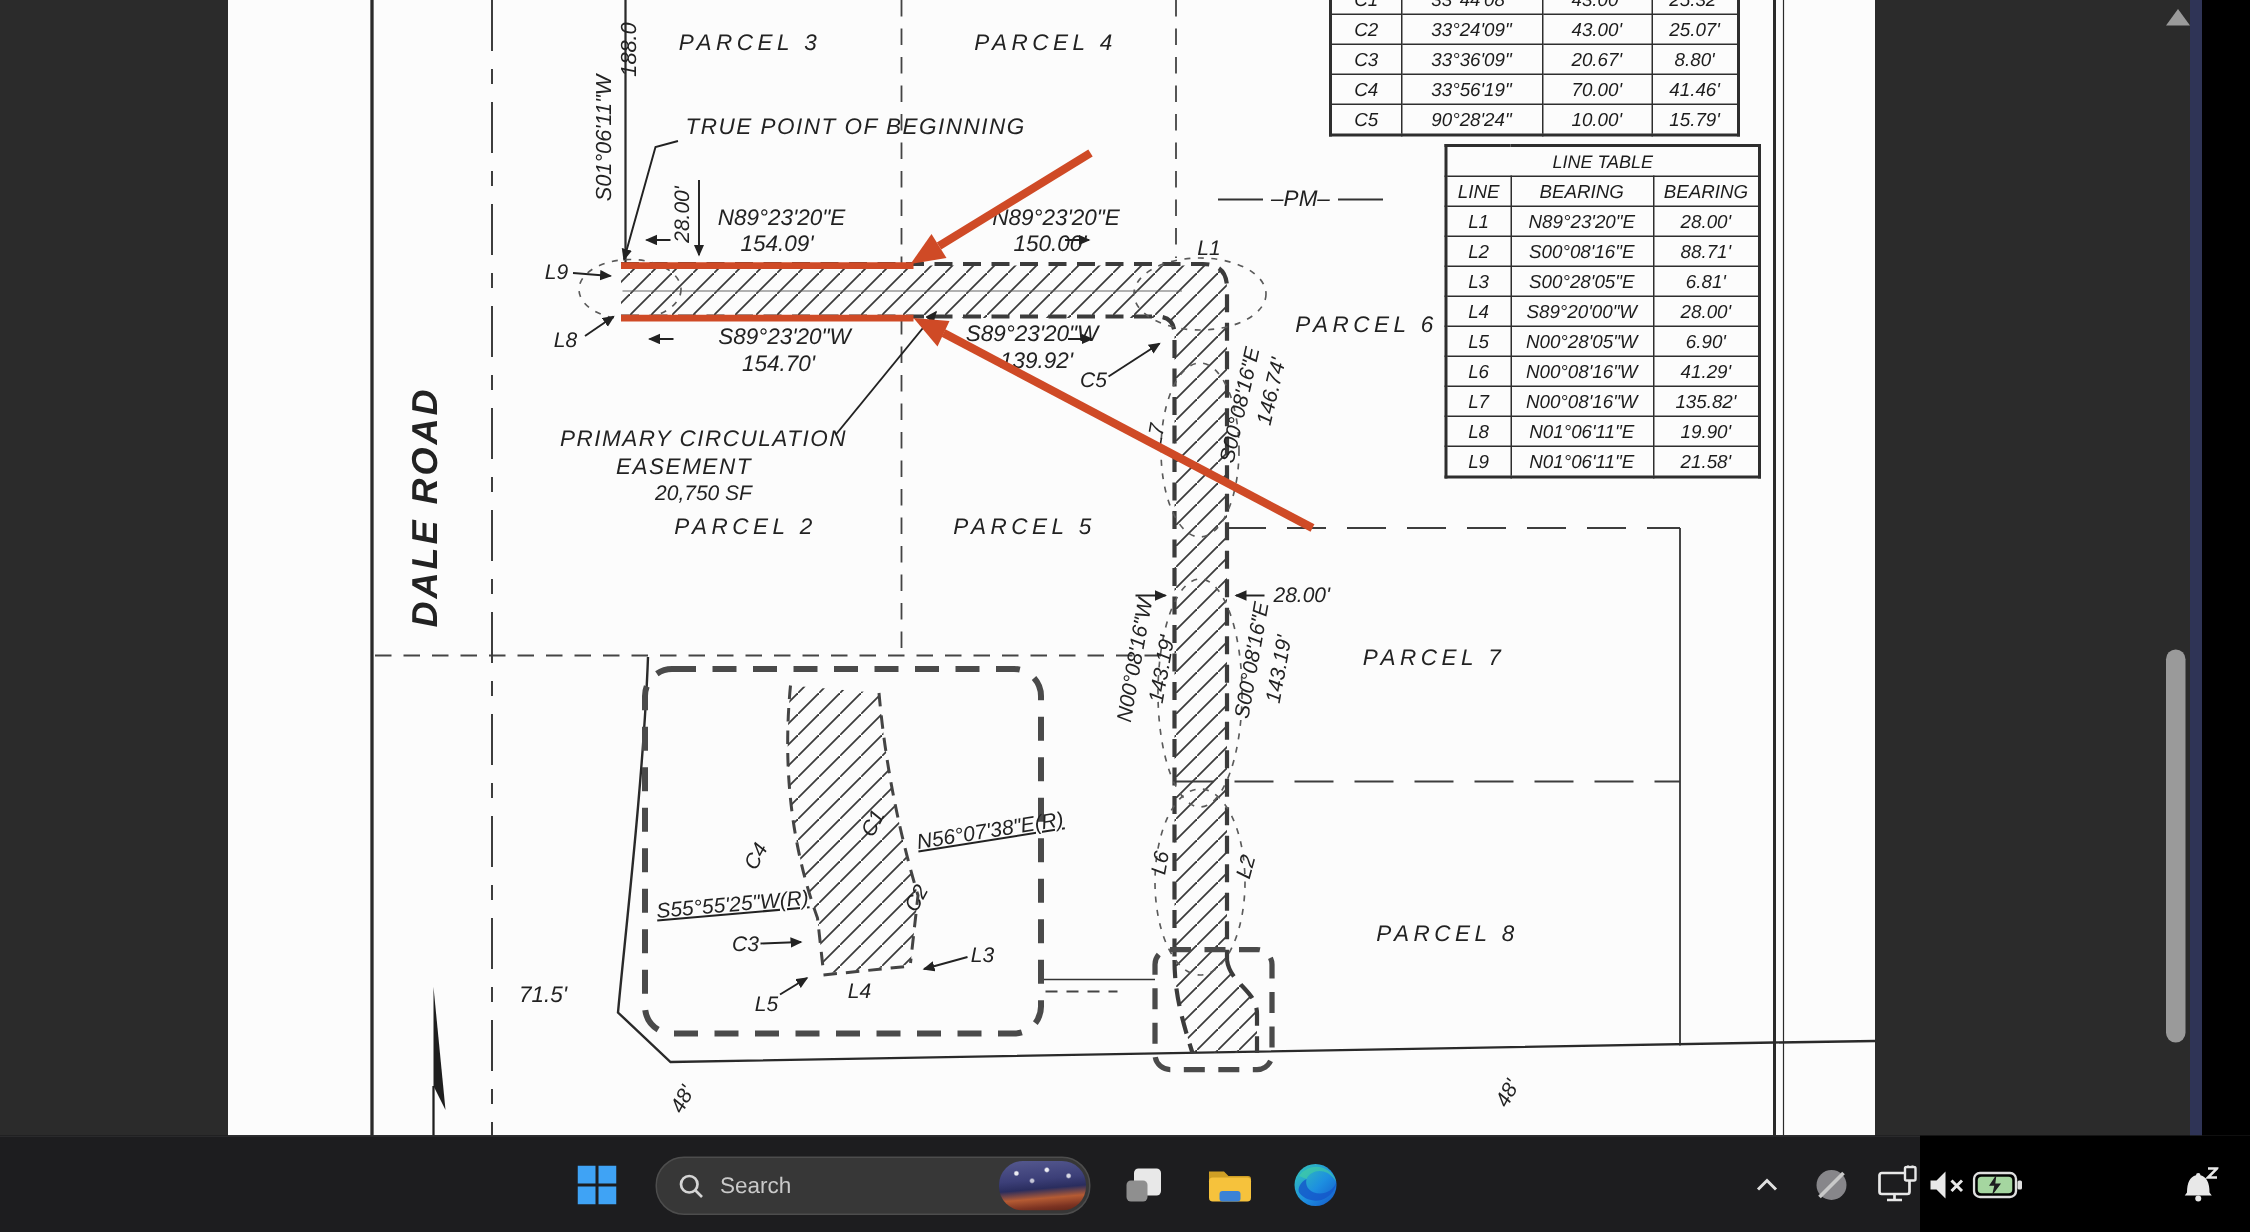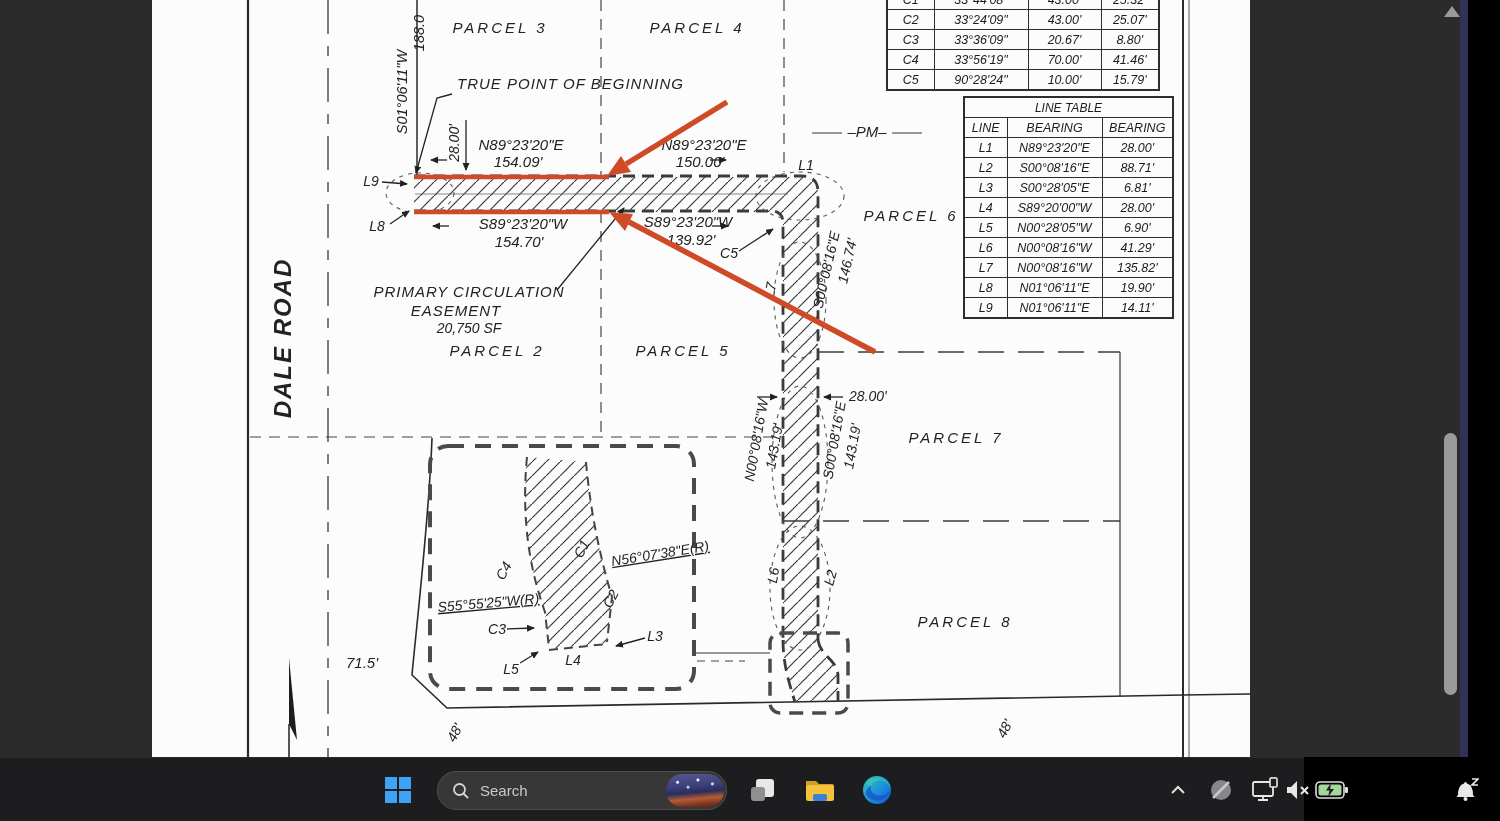--- a/index.html
+++ b/index.html
@@ -12,21 +12,21 @@
   .tbl td,.tbl th{border:1.4px solid #2e2e2e;height:19px;text-align:center;padding:0 2px;
     font-weight:normal;font-size:12.5px;white-space:nowrap;}
   .tbl .title td{font-size:12px;}
   .scroll-up{position:absolute;left:1444px;top:6px;width:0;height:0;z-index:6;cursor:pointer;
     border-left:8px solid transparent;border-right:8px solid transparent;border-bottom:11px solid #9a9a9a;}
   .scroll-thumb{position:absolute;left:1444px;top:433px;width:13px;height:262px;border-radius:7px;
     background:#9a9a9a;z-index:6;}
   .navy-strip{position:absolute;left:1460px;top:0;width:8px;height:757px;background:#2f3456;}
   .black-strip{position:absolute;left:1468px;top:0;width:32px;height:757px;background:#000;}
   .taskbar{position:absolute;left:0;top:757px;width:1280px;height:64px;background:#1d1d1f;
-    border-top:1px solid #2a2a2c;padding-left:24px;}
+    border-top:1px solid #2a2a2c;}
   .tb-item{position:absolute;top:0;height:64px;display:flex;align-items:center;justify-content:center;}
   .search-pill{position:absolute;left:437px;top:13px;width:288px;height:37px;background:#373737;
     border:1px solid #4d4d4d;border-radius:19px;display:flex;align-items:center;cursor:pointer;}
   .search-text{color:#c9c9c9;font-size:15px;margin-left:10px;flex:1;}
   .bing-thumb{width:58px;height:33px;border-radius:16px;margin-right:2px;
     background:
       radial-gradient(circle at 20% 25%, rgba(255,255,255,.9) 0 1px, transparent 2px),
       radial-gradient(circle at 55% 18%, rgba(255,255,255,.9) 0 1px, transparent 2px),
       radial-gradient(circle at 80% 30%, rgba(255,255,255,.8) 0 1px, transparent 2px),
       radial-gradient(circle at 38% 40%, rgba(255,255,255,.7) 0 1px, transparent 2px),
@@ -280,21 +280,21 @@
       <td>135.82'</td>
           </tr>
     <tr>
       <td>L8</td>
       <td>N01°06'11"E</td>
       <td>19.90'</td>
           </tr>
     <tr>
       <td>L9</td>
       <td>N01°06'11"E</td>
-      <td>14.11'</td>
+      <td>21.58'</td>
           </tr>
   </tbody>
       </table>
 </div>
 
 <div class="scroll-up"></div>
 <div class="scroll-thumb"></div>
 <div class="navy-strip"></div>
 <div class="black-strip"></div>
 </div>

